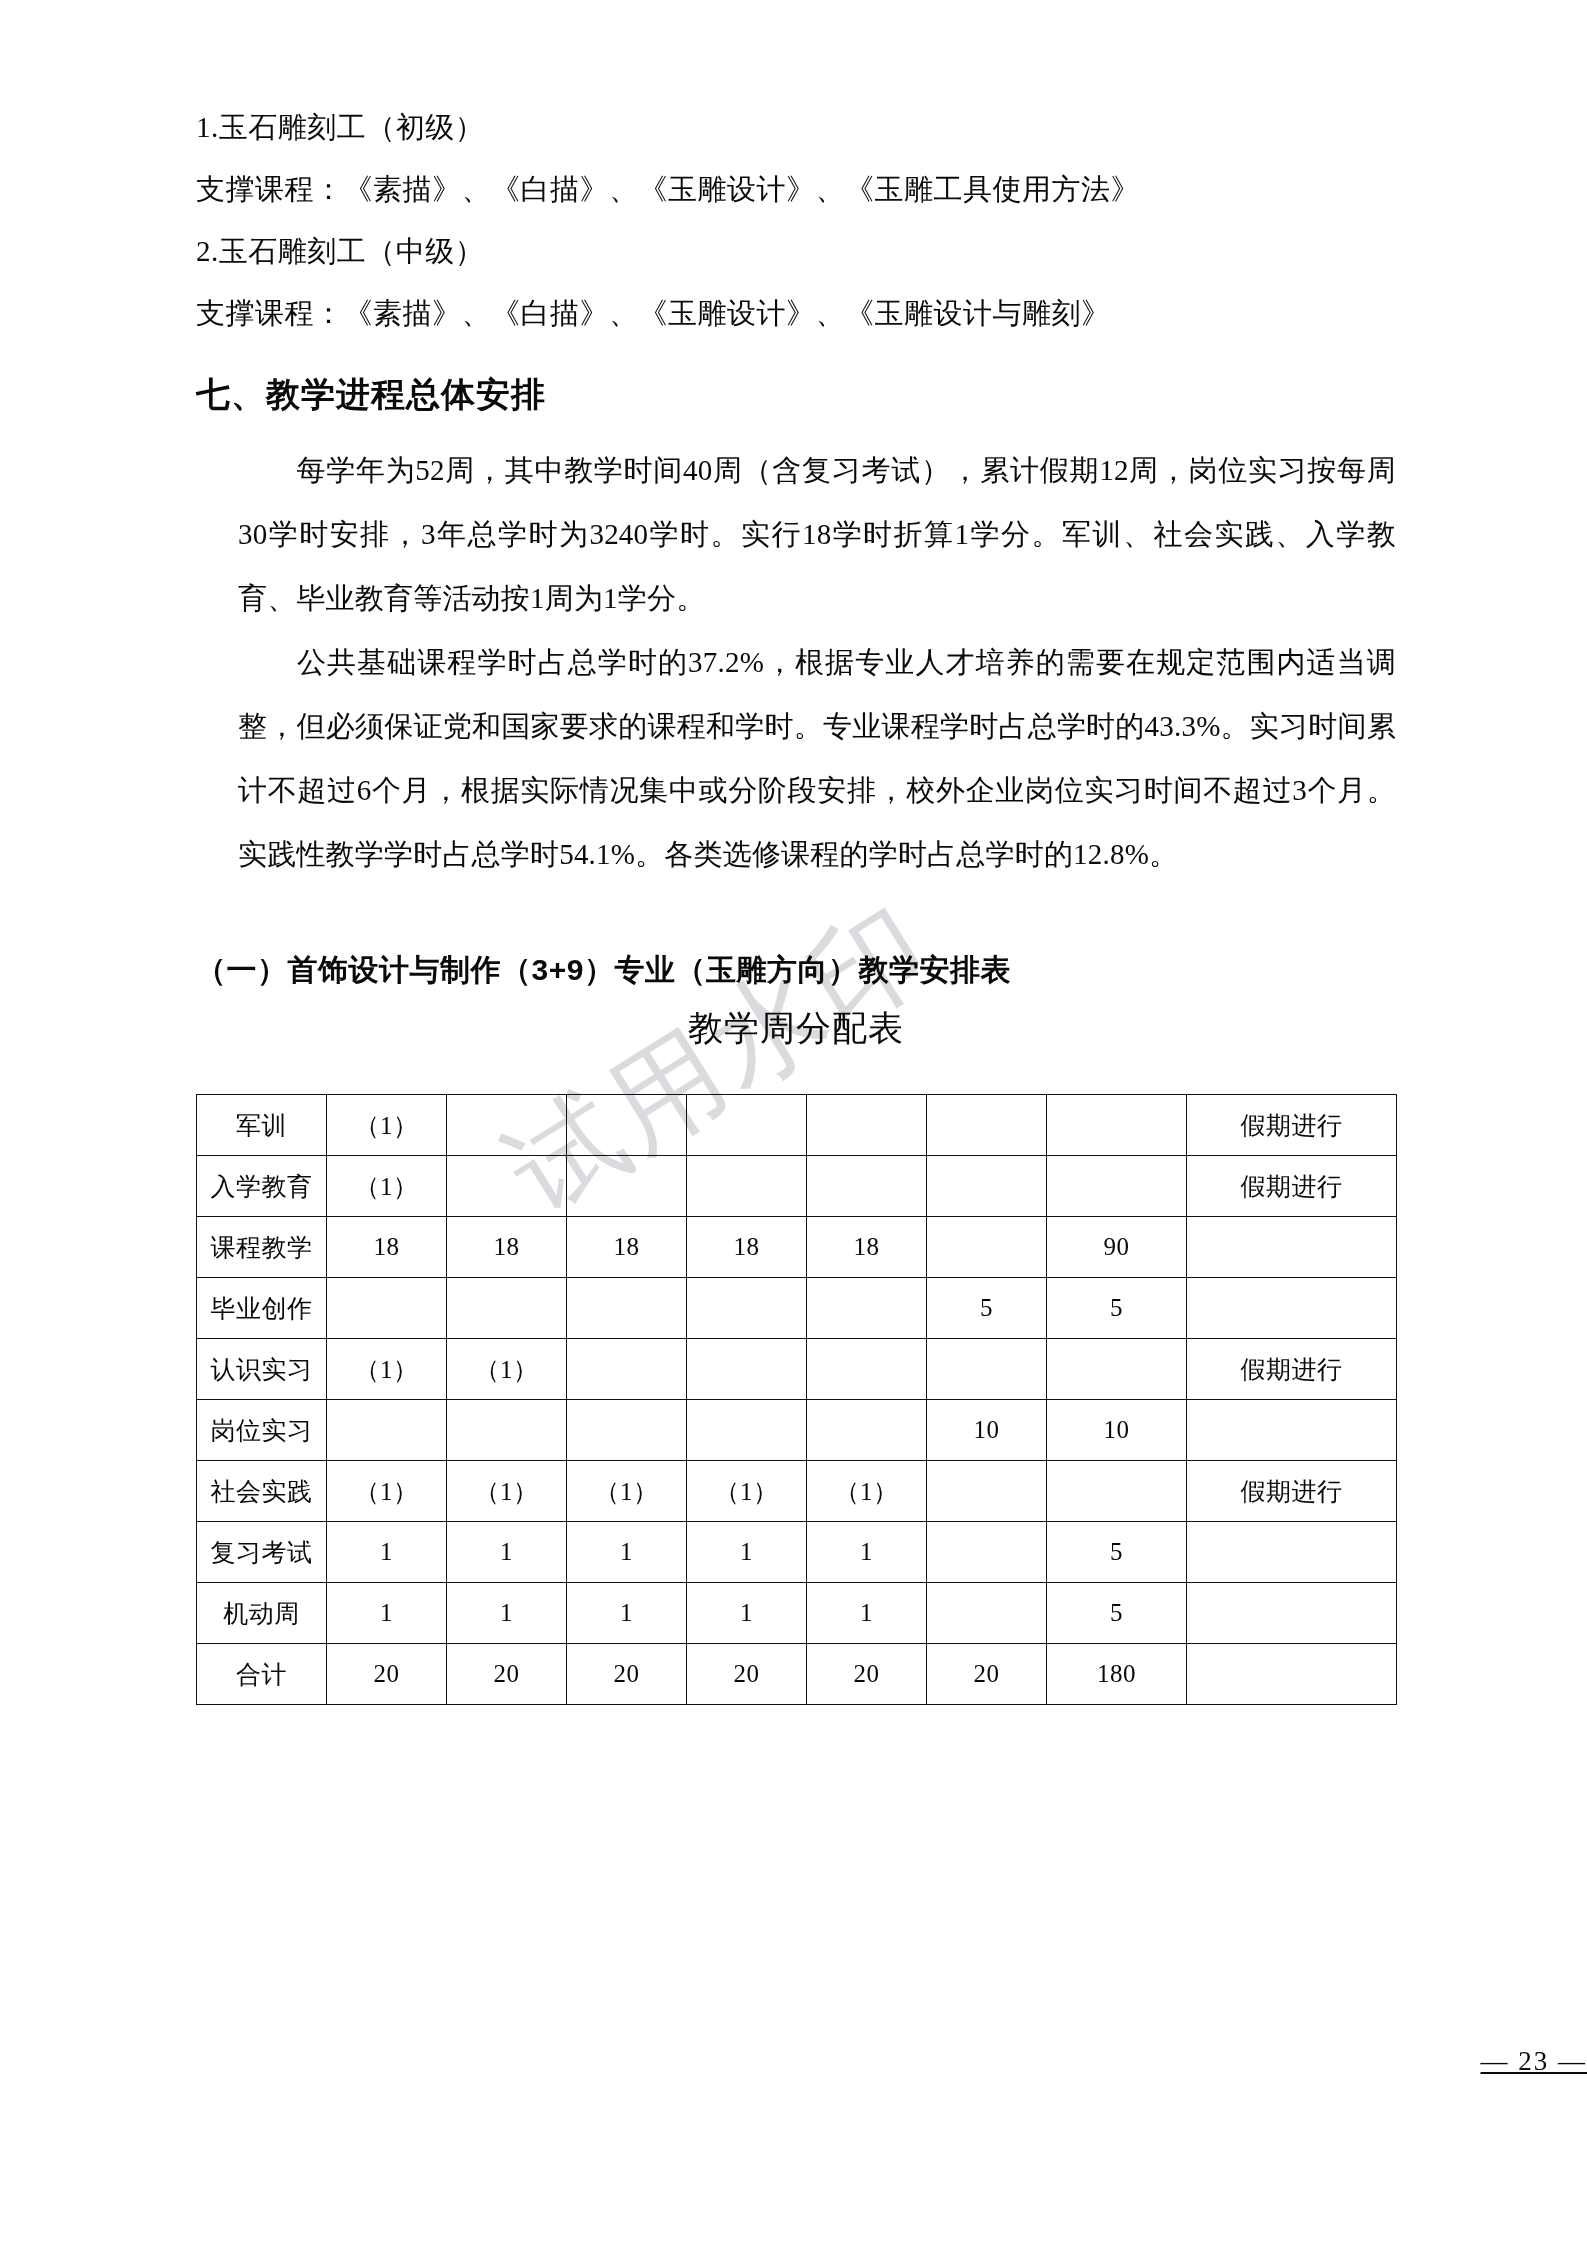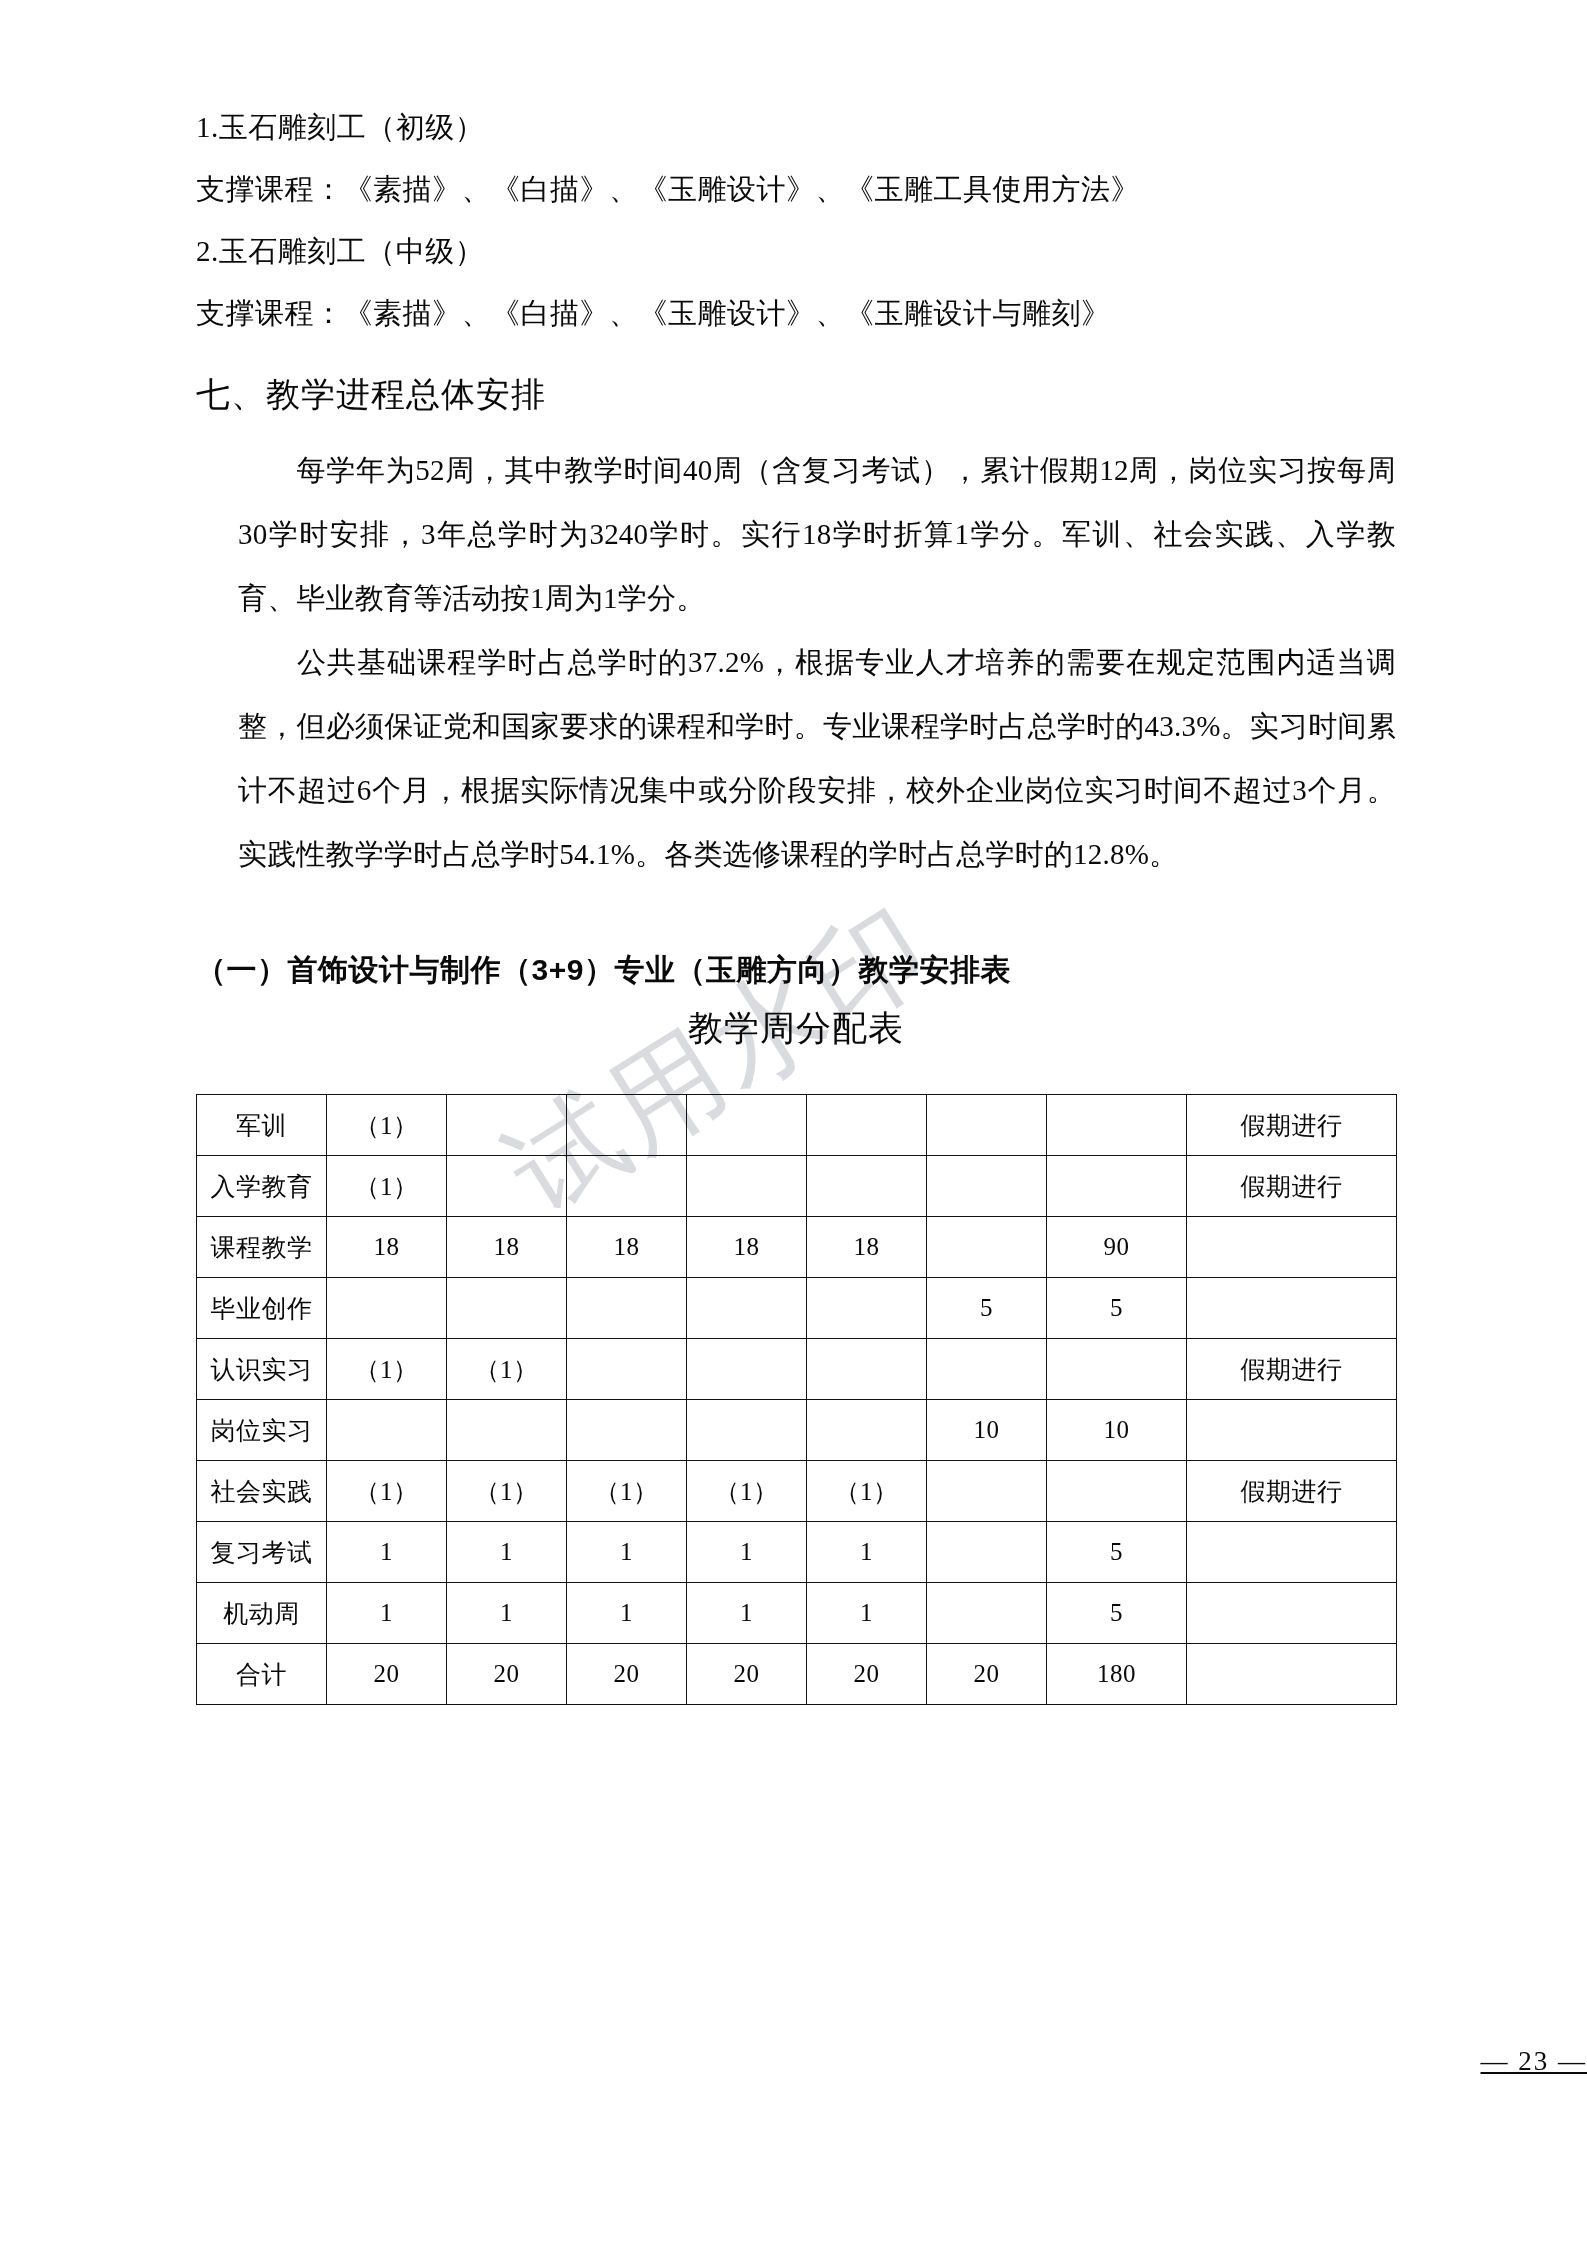--- a/index.html
+++ b/index.html
@@ -57,21 +57,21 @@
 
   .list-line {
     font-size: 29px;
     line-height: 1.0;
     letter-spacing: 0.5px;
     white-space: nowrap;
   }
 
   .sec-heading {
     font-size: 34px;
-    font-weight: normal;
+    font-weight: bold;
     letter-spacing: 1px;
     font-family: "Liberation Sans", "DejaVu Sans", sans-serif;
     white-space: nowrap;
   }
 
   .para {
     font-size: 29px;
     line-height: 64px;
     letter-spacing: 0.2px;
     text-align: justify;

